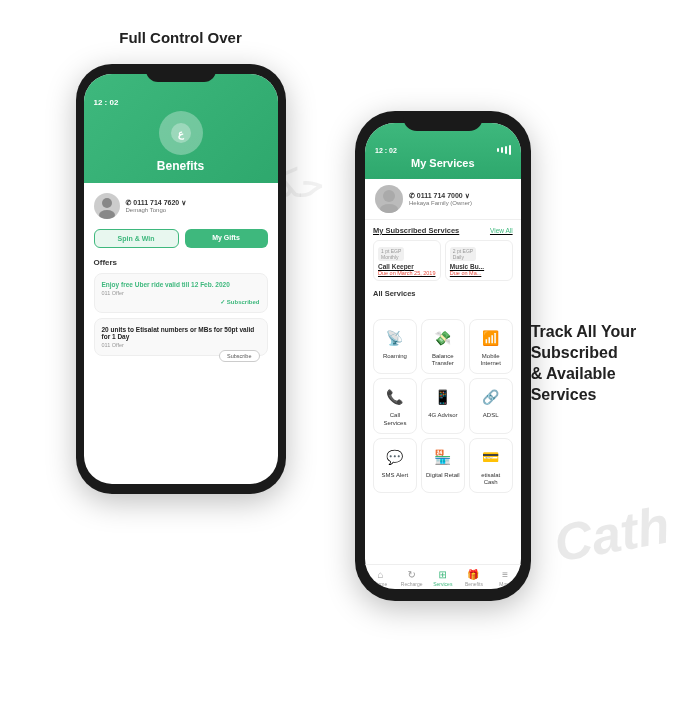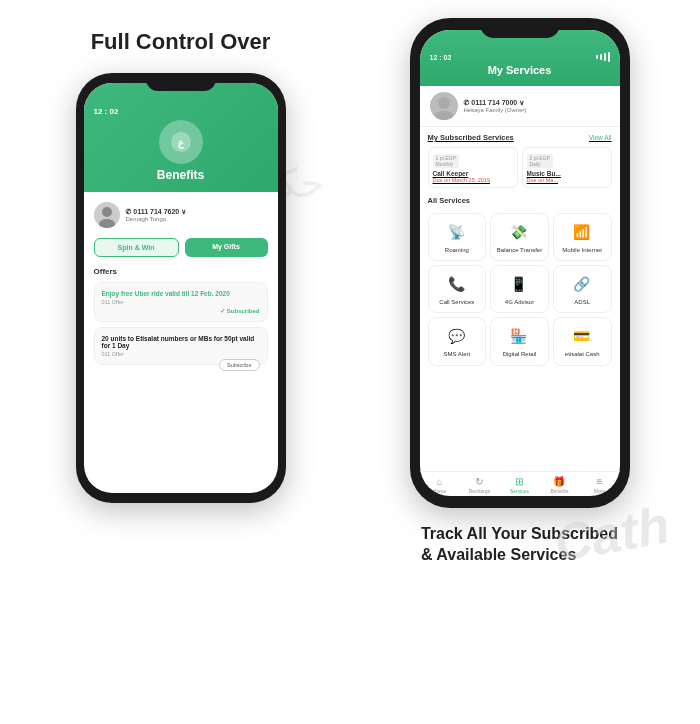--- a/index.html
+++ b/index.html
@@ -34,21 +34,21 @@
       position: relative;
     }
 
     .left-headline {
       text-align: center;
       margin-top: 10px;
       margin-bottom: 16px;
       z-index: 2;
     }
     .left-headline h2 {
-      font-size: 22px;
+      font-size: 15px;
       font-weight: 800;
       color: #222;
       line-height: 1.3;
     }
 
     
     .phone-mockup-left {
       width: 210px;
       height: 430px;
       background: #1a1a1a;
@@ -230,21 +230,21 @@
       font-size: 80px;
       color: rgba(0,0,0,0.05);
       z-index: 1;
       pointer-events: none;
     }
 
     
     .right-panel {
       flex: 1;
       display: flex;
-      flex-direction: column;
+      flex-direction: row;
       align-items: center;
     }
 
     
     .phone-mockup-right {
       width: 220px;
       height: 490px;
       background: #1a1a1a;
       border-radius: 40px;
       padding: 12px 10px;
@@ -389,21 +389,21 @@
     }
 
     .all-services-section {
       padding: 4px 8px;
       flex: 1;
     }
     .all-services-title {
       font-size: 7.5px;
       font-weight: 700;
       color: #333;
-      margin-bottom: 8px;
+      margin-bottom: 21px;
     }
     .services-grid {
       display: grid;
       grid-template-columns: repeat(3, 1fr);
       gap: 4px;
     }
     .service-item {
       border: 1px solid #eee;
       border-radius: 8px;
       padding: 6px 4px;

